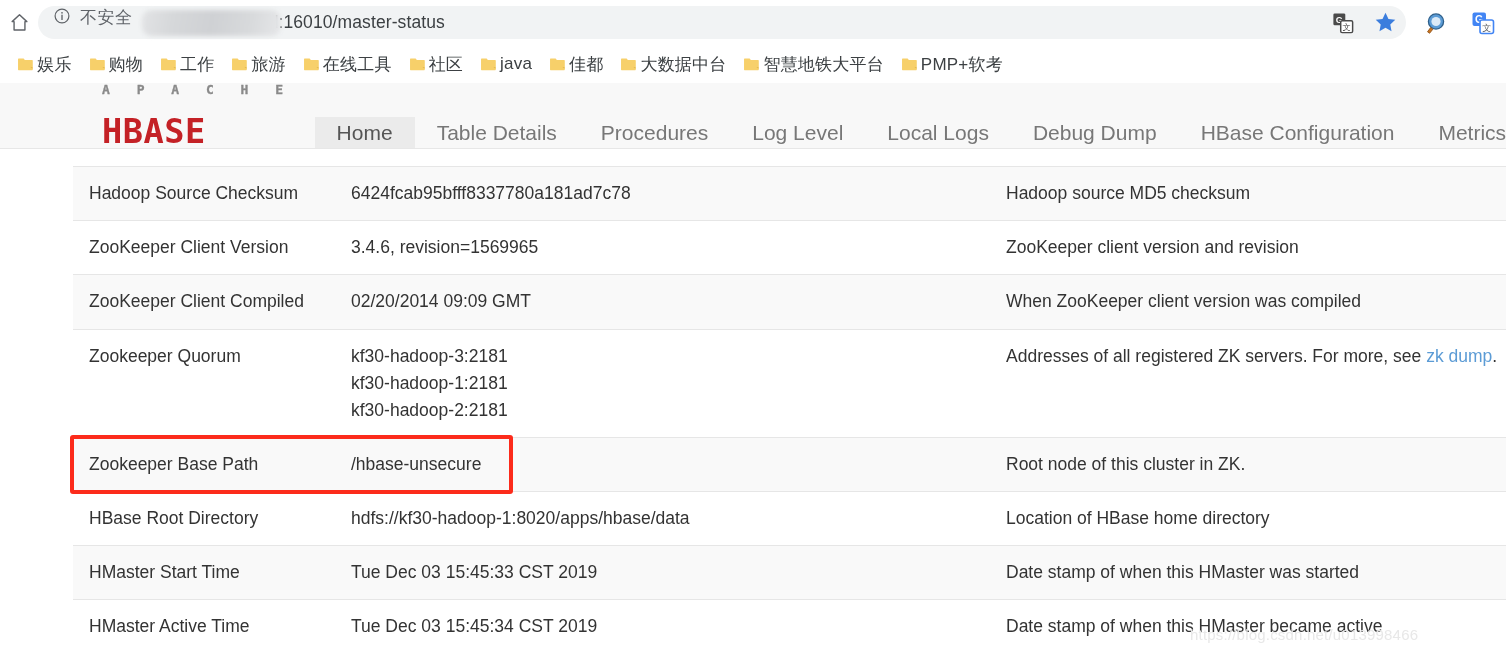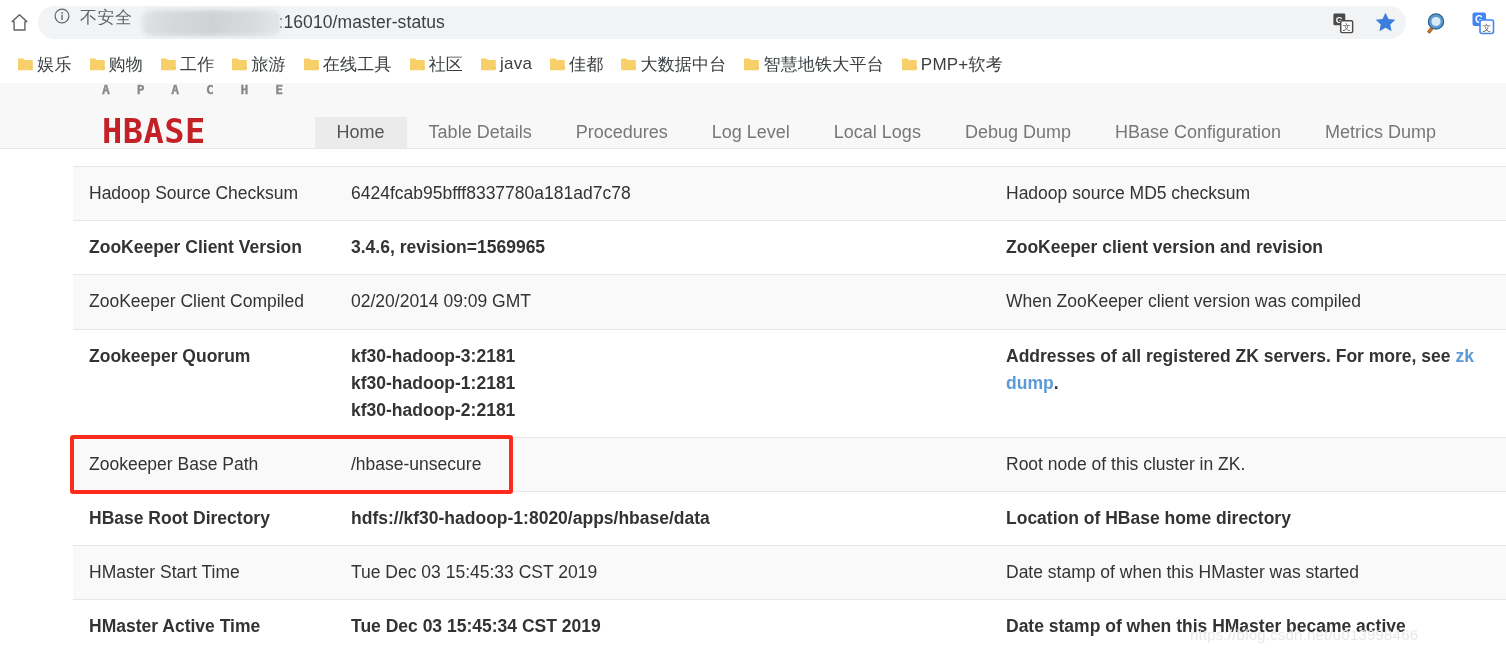--- a/index.html
+++ b/index.html
@@ -167,21 +167,21 @@
   }
   .hb-nav-items {
     display: flex;
     align-items: stretch;
     flex: 1 1 auto;
   }
   .hb-nav-item {
     display: flex;
     align-items: center;
     padding: 12px 22px;
-    font-size: 18px;
+    font-size: 21px;
     color: #777777;
     cursor: pointer;
     white-space: nowrap;
     margin-top: 34px;
   }
   .hb-nav-item.active {
     background: #ebebeb;
     color: #555555;
   }
 
@@ -201,21 +201,21 @@
   }
   table.attrs td {
     font-size: 17.5px;
     color: #333333;
     vertical-align: top;
     padding: 13px 0 13px 16px;
     border-top: 1px solid #e6e6e6;
     line-height: 1.55;
   }
   table.attrs tr.odd td { background: #f9f9f9; }
-  table.attrs tr.even td { background: #ffffff; font-weight: bold; }
+  table.attrs tr.even td { background: #ffffff; }
   .col-name  { width: 262px; }
   .col-value { width: 655px; }
   .col-desc  { width: 516px; }
   td.c-value, td.c-desc { padding-left: 12px; }
   .zk-link { color: #5b9bd5; text-decoration: none; }
   .multi-line span { display: block; }
 
   
   .red-box {
     position: absolute;

